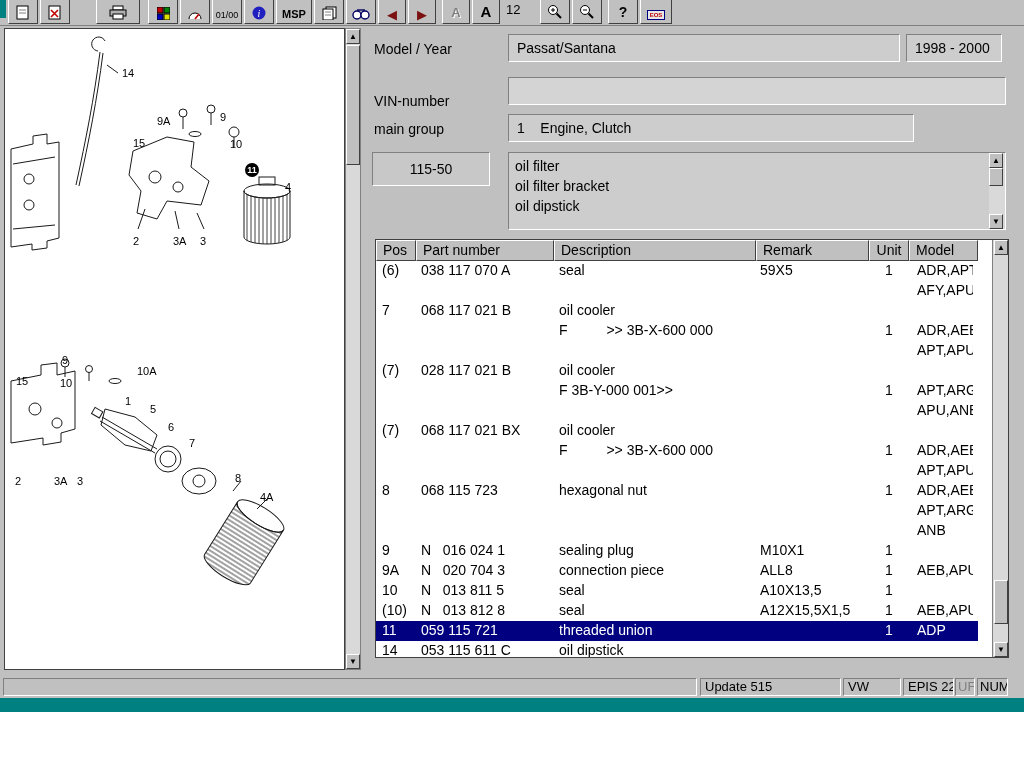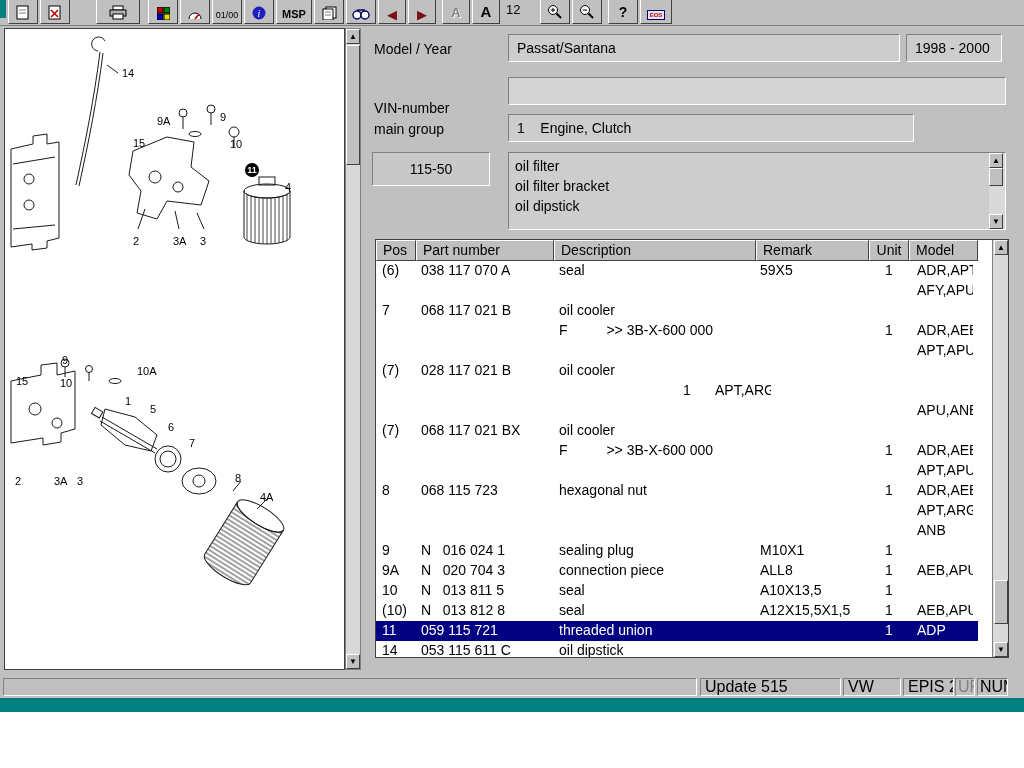--- a/index.html
+++ b/index.html
@@ -48,21 +48,21 @@
   .tc-pos    { width:40px;  padding-left:6px; }
   .tc-part   { width:138px; padding-left:5px; }
   .tc-desc   { width:202px; padding-left:5px; }
   .tc-remark { width:113px; padding-left:4px; }
   .tc-unit   { width:40px;  text-align:center; }
   .tc-model  { width:64px;  padding-left:8px; }
   .th-pos{width:40px;} .th-part{width:138px;} .th-desc{width:202px;} .th-remark{width:113px;} .th-unit{width:40px;text-align:center;padding-left:0;} .th-model{width:69px;}
 
   
   .statusbar { position:absolute; left:0; top:678px; width:1024px; height:19px; background:#c0c0c0; }
-  .spanel { position:absolute; top:0; height:18px; border:1px solid; border-color:#808080 #ffffff #ffffff #808080; font-size:16px; line-height:16px; padding:0 4px; overflow:hidden; white-space:nowrap; }
+  .spanel { position:absolute; top:0; height:18px; border:1px solid; border-color:#808080 #ffffff #ffffff #808080; font-size:13px; line-height:16px; padding:0 4px; overflow:hidden; white-space:nowrap; }
   .teal-strip { position:absolute; left:0; top:698px; width:1024px; height:14px; background:#008080; }
 </style>
 </head>
 <body>
 
 <div class="app">
 
   <div class="toolbar">
     <div class="teal-notch"></div>
 
@@ -269,21 +269,21 @@
   <div class="vscroll" style="left:345px;top:28px;height:642px;">
     <div class="sarrow" style="top:0;">▲</div>
     <div class="sthumb" style="top:16px;height:120px;"></div>
     <div class="sarrow" style="bottom:0;">▼</div>
   </div>
 
   <span class="flabel" style="left:374px;top:41px;">Model / Year</span>
   <div class="ffield" style="left:508px;top:34px;width:392px;">Passat/Santana</div>
   <div class="ffield" style="left:906px;top:34px;width:96px;">1998 - 2000</div>
 
-  <span class="flabel" style="left:374px;top:100px;">VIN-number</span>
+  <span class="flabel" style="left:374px;top:93px;">VIN-number</span>
   <div class="ffield" style="left:508px;top:77px;width:498px;background:#d4d4d4;"></div>
 
   <span class="flabel" style="left:374px;top:121px;">main group</span>
   <div class="ffield" style="left:508px;top:114px;width:406px;">1    Engine, Clutch</div>
 
   <div class="code-box">115-50</div>
 
   <div class="items-box">
     <div class="items-lines">
       <div>oil filter</div>
@@ -351,20 +351,21 @@
           <div class="tc tc-pos">(7)</div>
           <div class="tc tc-part">028 117 021 B</div>
           <div class="tc tc-desc">oil cooler</div>
           <div class="tc tc-remark"></div>
           <div class="tc tc-unit"></div>
           <div class="tc tc-model"></div>
         </div>
         <div class="trow">
           <div class="tc tc-pos"></div>
           <div class="tc tc-part"></div>
+          <div class="tc tc-desc">F 3B-Y-000 001&gt;&gt;</div>
           <div class="tc tc-remark"></div>
           <div class="tc tc-unit">1</div>
           <div class="tc tc-model">APT,ARG,</div>
         </div>
         <div class="trow">
           <div class="tc tc-pos"></div>
           <div class="tc tc-part"></div>
           <div class="tc tc-desc"></div>
           <div class="tc tc-remark"></div>
           <div class="tc tc-unit"></div>

